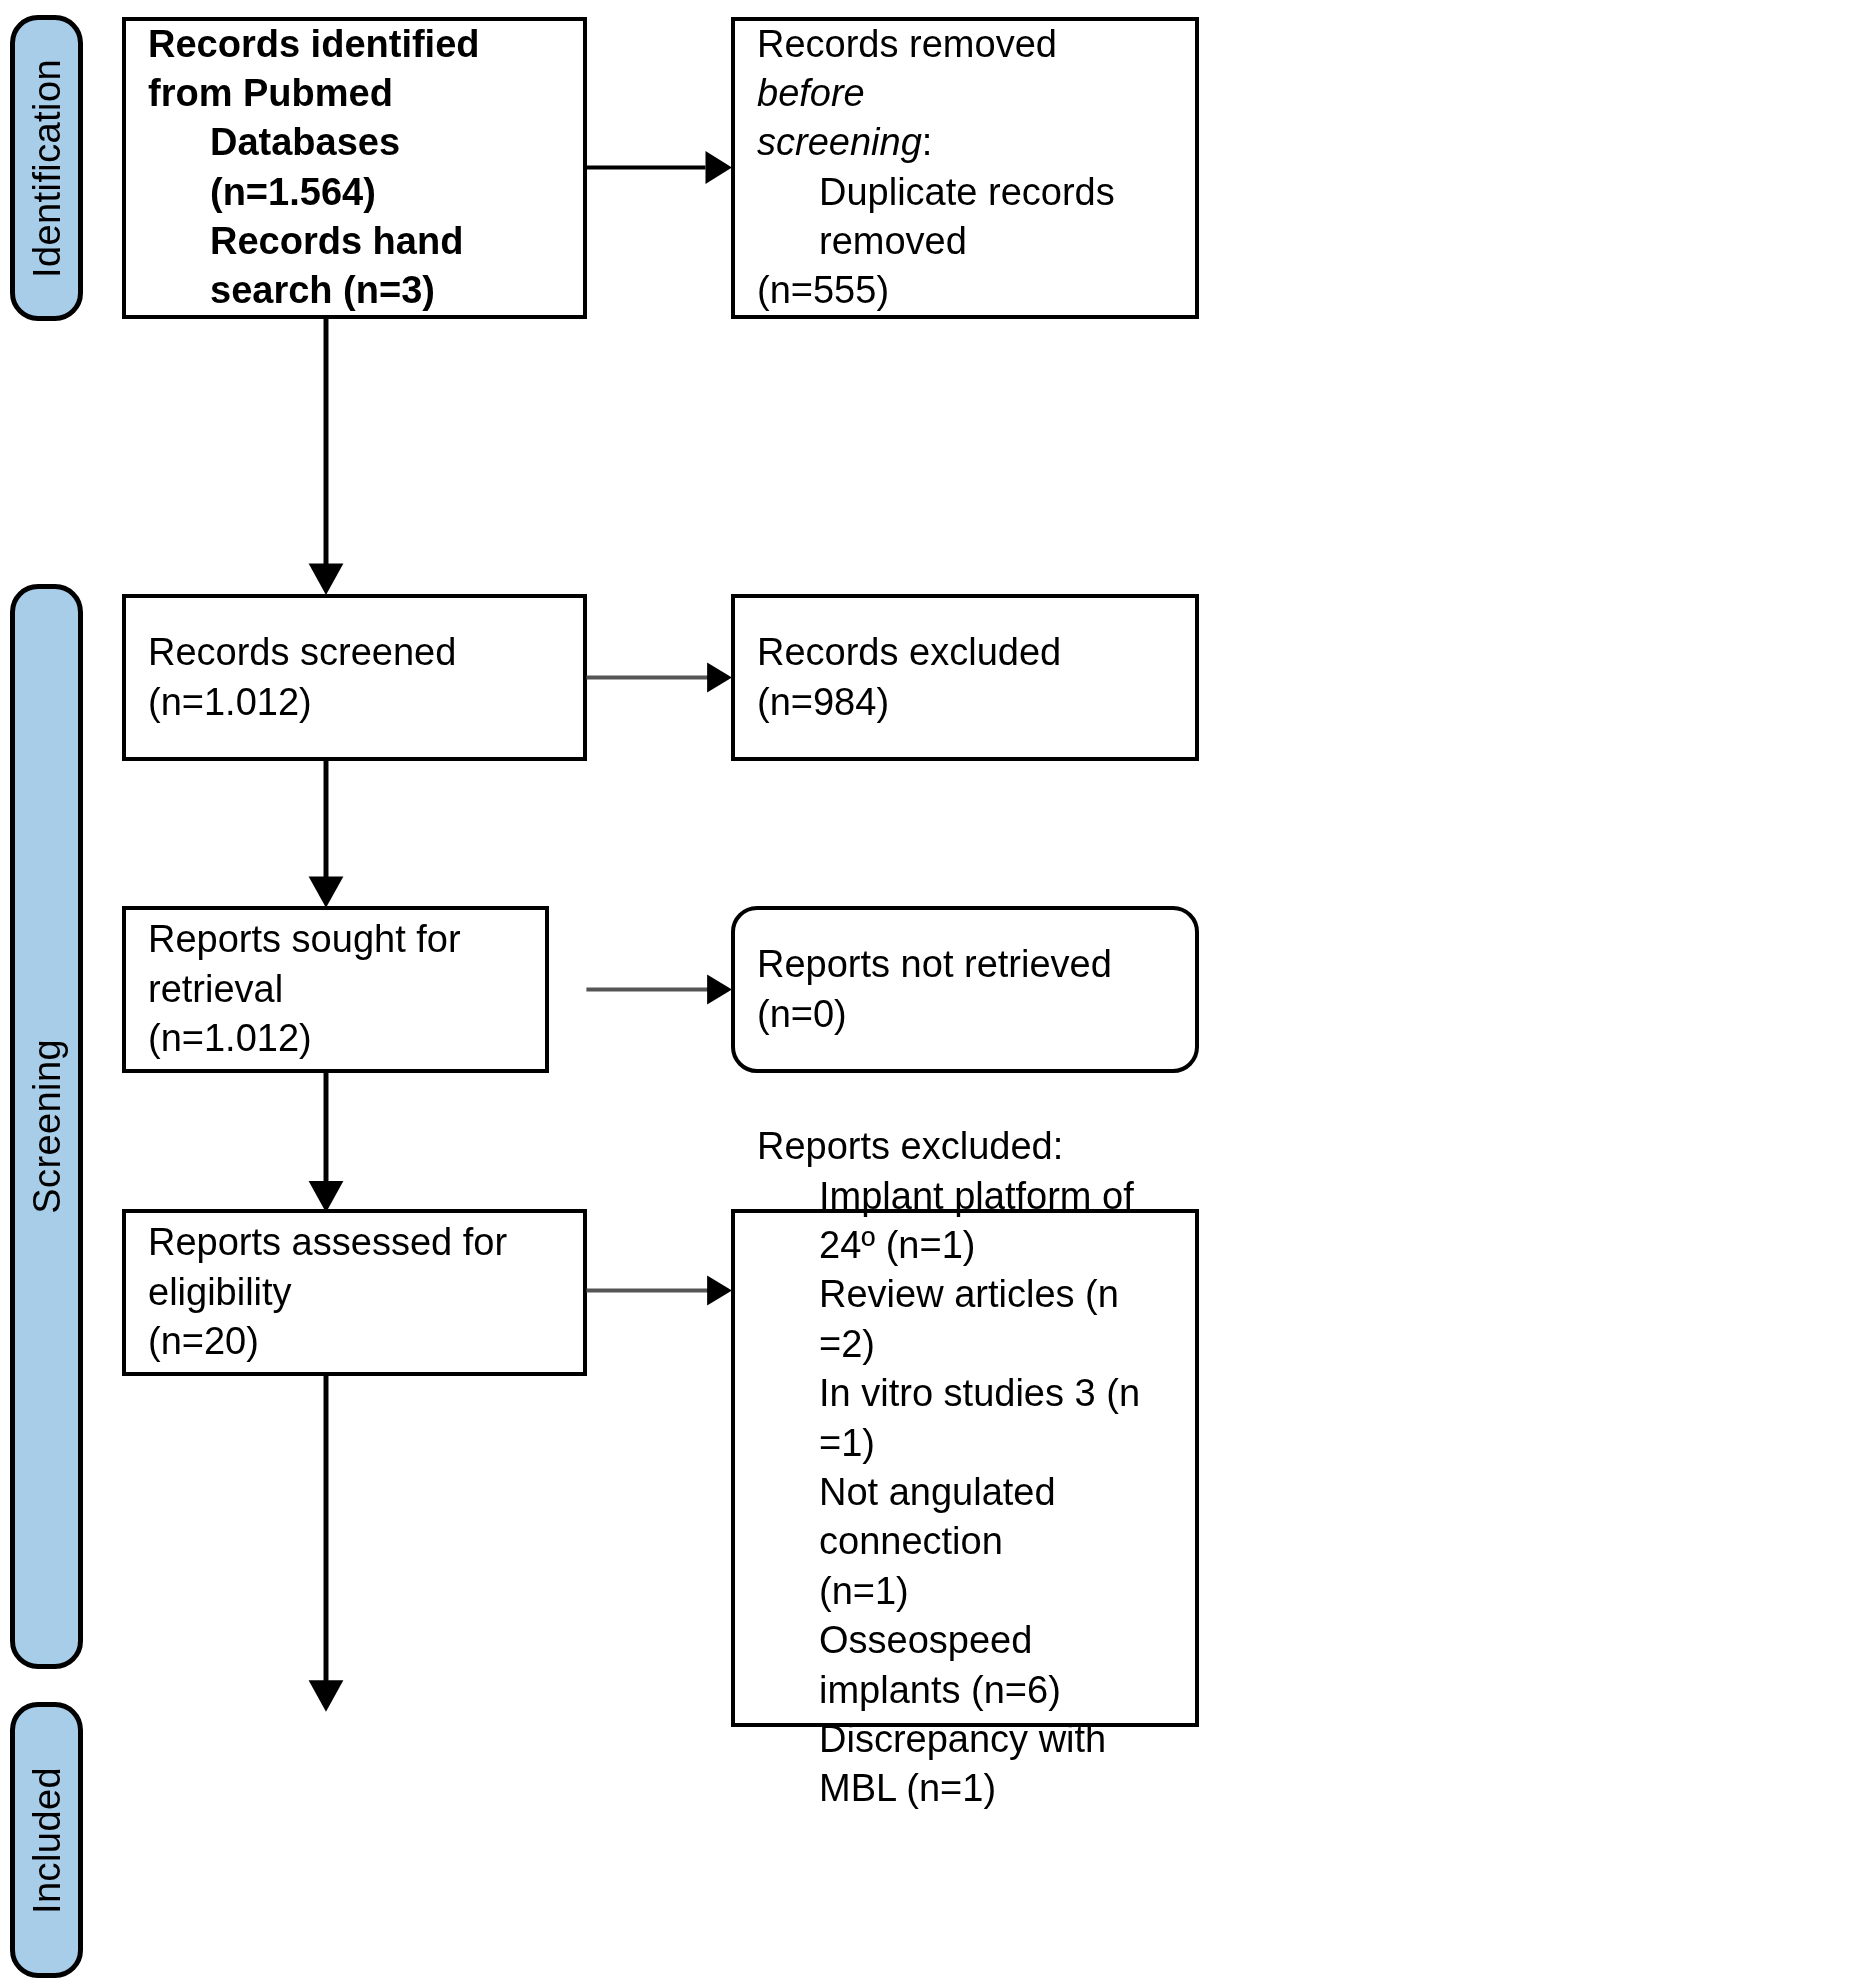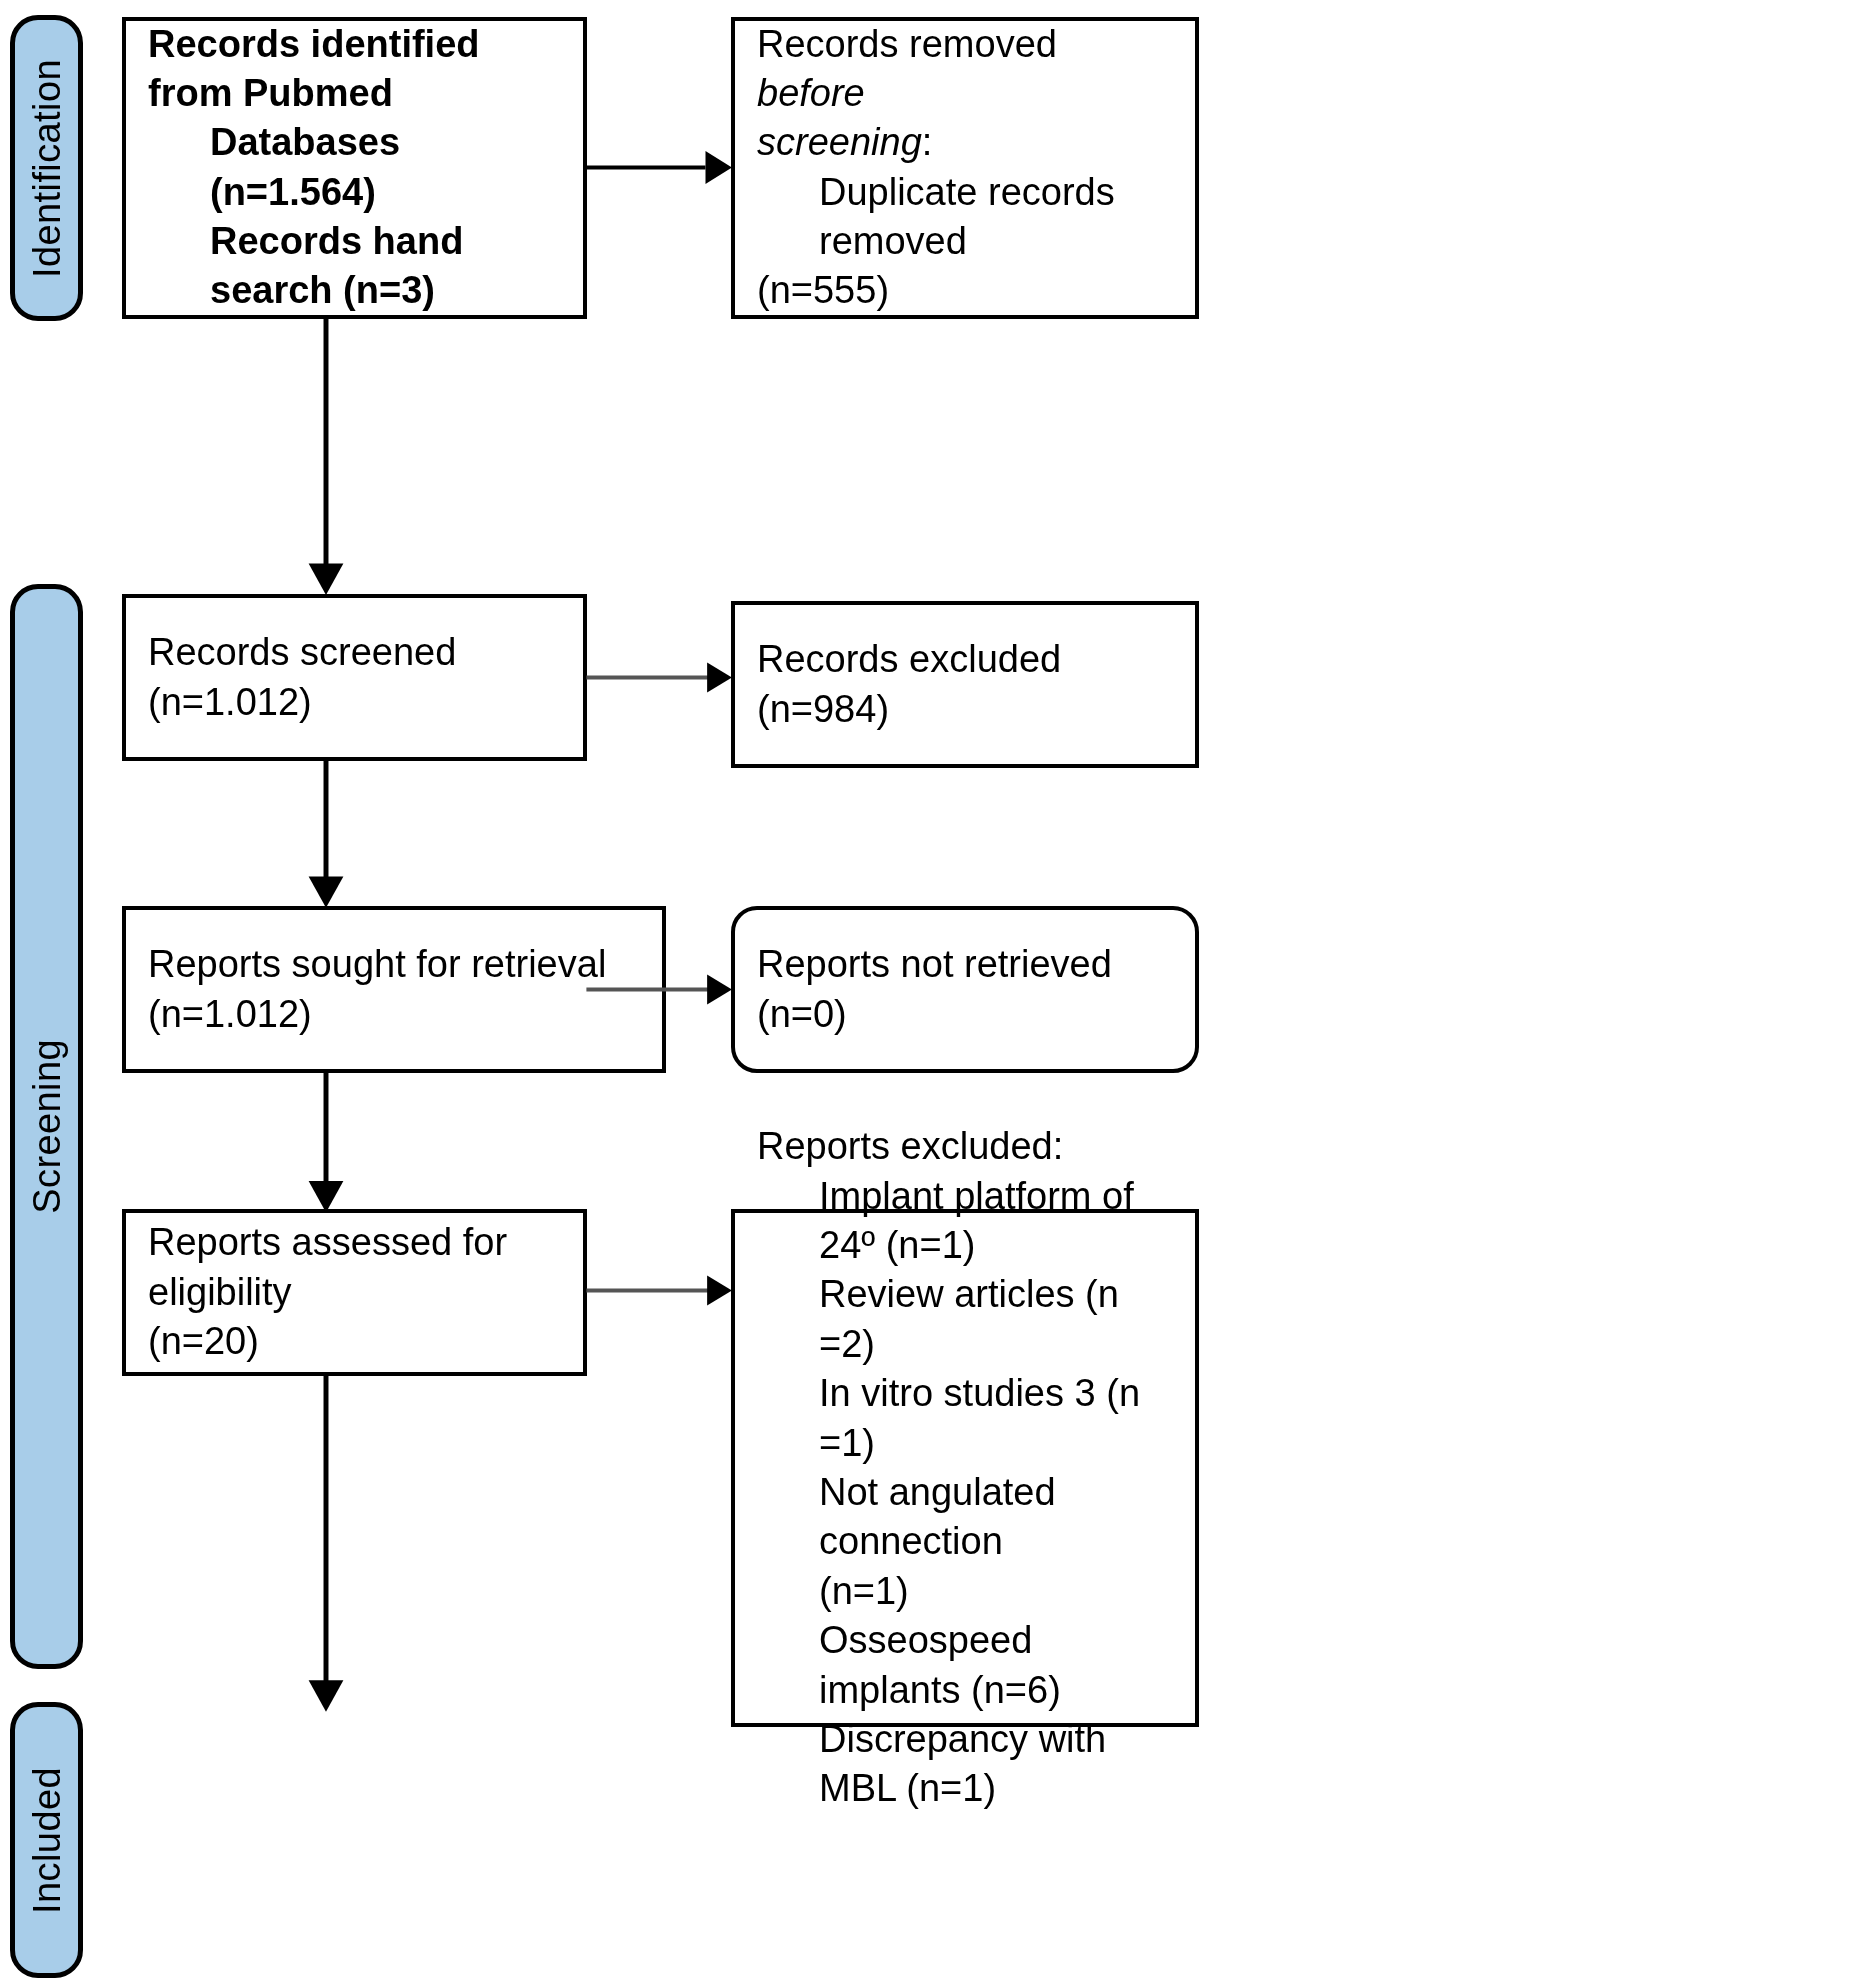--- a/index.html
+++ b/index.html
@@ -108,28 +108,28 @@
     </div>
   </div>
 
   <div class="box" style="left:122px; top:594px; width:465px; height:167px;">
     <div class="box-inner">
       <div class="box-line">Records screened</div>
       <div class="box-line">(n=1.012)</div>
     </div>
   </div>
 
-  <div class="box" style="left:731px; top:594px; width:468px; height:167px;margin-top:7px;">
+  <div class="box" style="left:731px; top:594px; width:468px; height:167px;">
     <div class="box-inner">
       <div class="box-line">Records excluded</div>
       <div class="box-line">(n=984)</div>
     </div>
   </div>
 
-  <div class="box" style="left:122px; top:906px; width:544px; height:167px;">
+  <div class="box" style="left:122px; top:906px; width:427px; height:167px;">
     <div class="box-inner">
       <div class="box-line">Reports sought for retrieval</div>
       <div class="box-line">(n=1.012)</div>
     </div>
   </div>
 
   <div class="box" style="left:731px; top:906px; width:468px; height:167px;border-radius:26px;">
     <div class="box-inner">
       <div class="box-line">Reports not retrieved</div>
       <div class="box-line">(n=0)</div>

